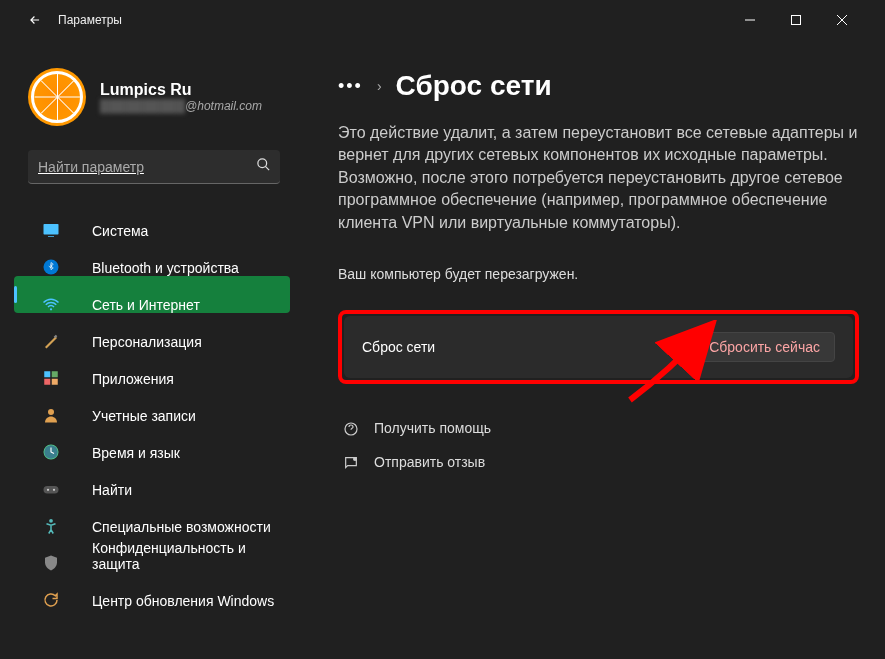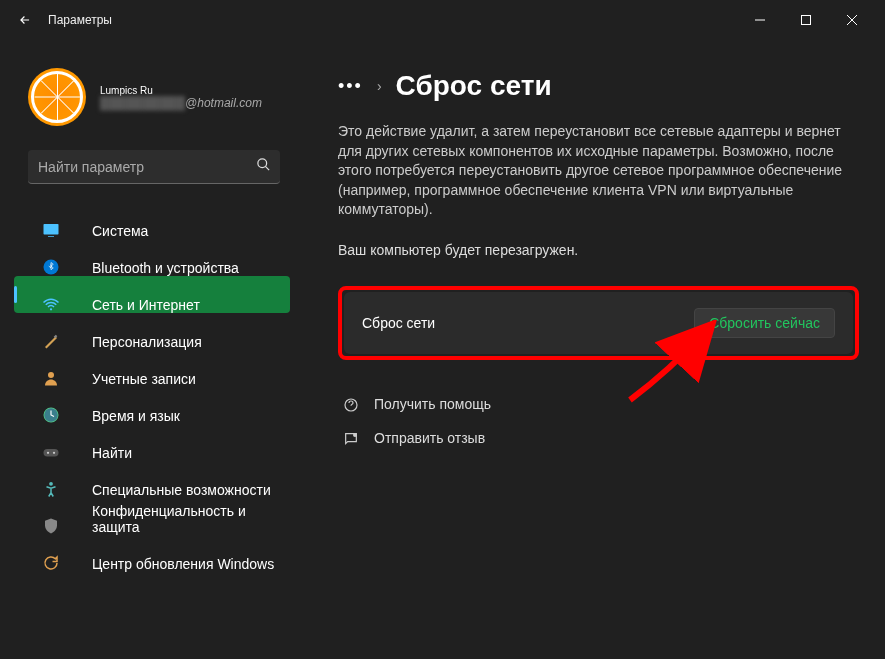--- a/index.html
+++ b/index.html
@@ -8,21 +8,21 @@
     background: #202020;
     font-family: "Segoe UI", Arial, sans-serif;
     color: #fff;
     overflow: hidden;
     position: relative;
   }
   .titlebar {
     height: 40px;
     display: flex;
     align-items: center;
-    padding: 0 10px;
+    padding: 0 20px;
   }
   .back-btn {
     width: 30px; height: 30px;
     display: flex; align-items: center; justify-content: center;
     cursor: pointer;
     color: #fff;
     margin-right: 8px;
   }
   .titlebar-title {
     font-size: 12px;
@@ -72,31 +72,32 @@
     width:46px;height:46px;
   }
   .avatar-slices span{
     position:absolute;
     left:50%; top:50%;
     width:1px; height:23px;
     background:#fff;
     transform-origin: top center;
   }
   .profile-info { display:flex; flex-direction:column; }
-  .profile-name { font-size: 10px; font-weight:400; }
+  .profile-name { font-size: 16px; font-weight:700; }
   .profile-email { font-size: 12px; color: #aaa; font-style: italic; }
   .profile-email .blur { color:#555; filter: blur(2px); }
   .search-box {
     margin: 4px 18px 14px 28px;
     background: #2d2d2d;
     border-bottom: 1px solid #666;
     border-radius: 4px;
     height: 34px;
     display:flex; align-items:center;
     padding: 0 8px 0 10px;
+    text-decoration: underline;
   }
   .search-box input {
     flex:1;
     background: transparent;
     border: none;
     color: #fff;
     font-size: 14px;
     outline: none;
   }
   .search-box input::placeholder { color: #aaa; }
@@ -137,24 +138,24 @@
   .bc-ellipsis {
     font-size:18px;
     letter-spacing:2px;
     cursor:pointer;
   }
   .bc-sep { color:#aaa; font-size:14px; }
   .bc-title {
     font-size: 28px; font-weight:600;
   }
   .desc {
-    font-size: 14px;
+    font-size: 16px;
     color: #ccc;
     line-height: 1.4;
-    margin-bottom: 22px;
+    margin-bottom: 32px;
   }
   .desc2 {
     font-size: 14px;
     color: #ddd;
     margin-bottom: 28px;
   }
   .reset-card {
     border: 4px solid #FF0000;
     border-radius: 8px;
     padding: 2px 2px;
@@ -168,21 +169,21 @@
     padding: 0 18px;
   }
   .reset-label { font-size:14px; }
   .reset-btn {
     margin-left:auto;
     background:#383838;
     border:1px solid #444;
     border-radius:4px;
     padding: 6px 14px;
     font-size:14px;
-    color:#22c55e;
+    color:#fca5a5;
     cursor:pointer;
   }
   .help-links { margin-top: 6px; }
   .help-row {
     display:flex; align-items:flex-start; gap:14px;
     padding: 8px 4px;
     font-size:14px;
     cursor:pointer;
     color:#ddd;
   }
@@ -284,20 +285,31 @@
             <svg width="18" height="18" viewBox="0 0 24 24">
               <path d="M4 20l14-14 2 2L6 22z" fill="#d4a254"></path>
               <path d="M17 5l2 2" stroke="#888" stroke-width="4"></path>
             </svg>
           </span>
         <span>Персонализация</span>
       </div>
       <div class="nav-item">
         <span class="nav-icn">
             <svg width="18" height="18" viewBox="0 0 24 24">
+              <rect x="3" y="3" width="8" height="8" fill="#4cc2ff"></rect>
+              <rect x="13" y="3" width="8" height="8" fill="#6a6"></rect>
+              <rect x="3" y="13" width="8" height="8" fill="#e66"></rect>
+              <rect x="13" y="13" width="8" height="8" fill="#ea6"></rect>
+            </svg>
+          </span>
+        <span>Приложения</span>
+      </div>
+      <div class="nav-item">
+        <span class="nav-icn">
+            <svg width="18" height="18" viewBox="0 0 24 24">
               <circle cx="12" cy="8" r="4" fill="#e0a050"></circle>
               <path d="M4 22c0-5 4-8 8-8s8 3 8 8" fill="#e0a050"></path>
             </svg>
           </span>
         <span>Учетные записи</span>
       </div>
       <div class="nav-item">
         <span class="nav-icn">
             <svg width="18" height="18" viewBox="0 0 24 24">
               <circle cx="12" cy="12" r="9" fill="none" stroke="#5c8" stroke-width="2"></circle>

